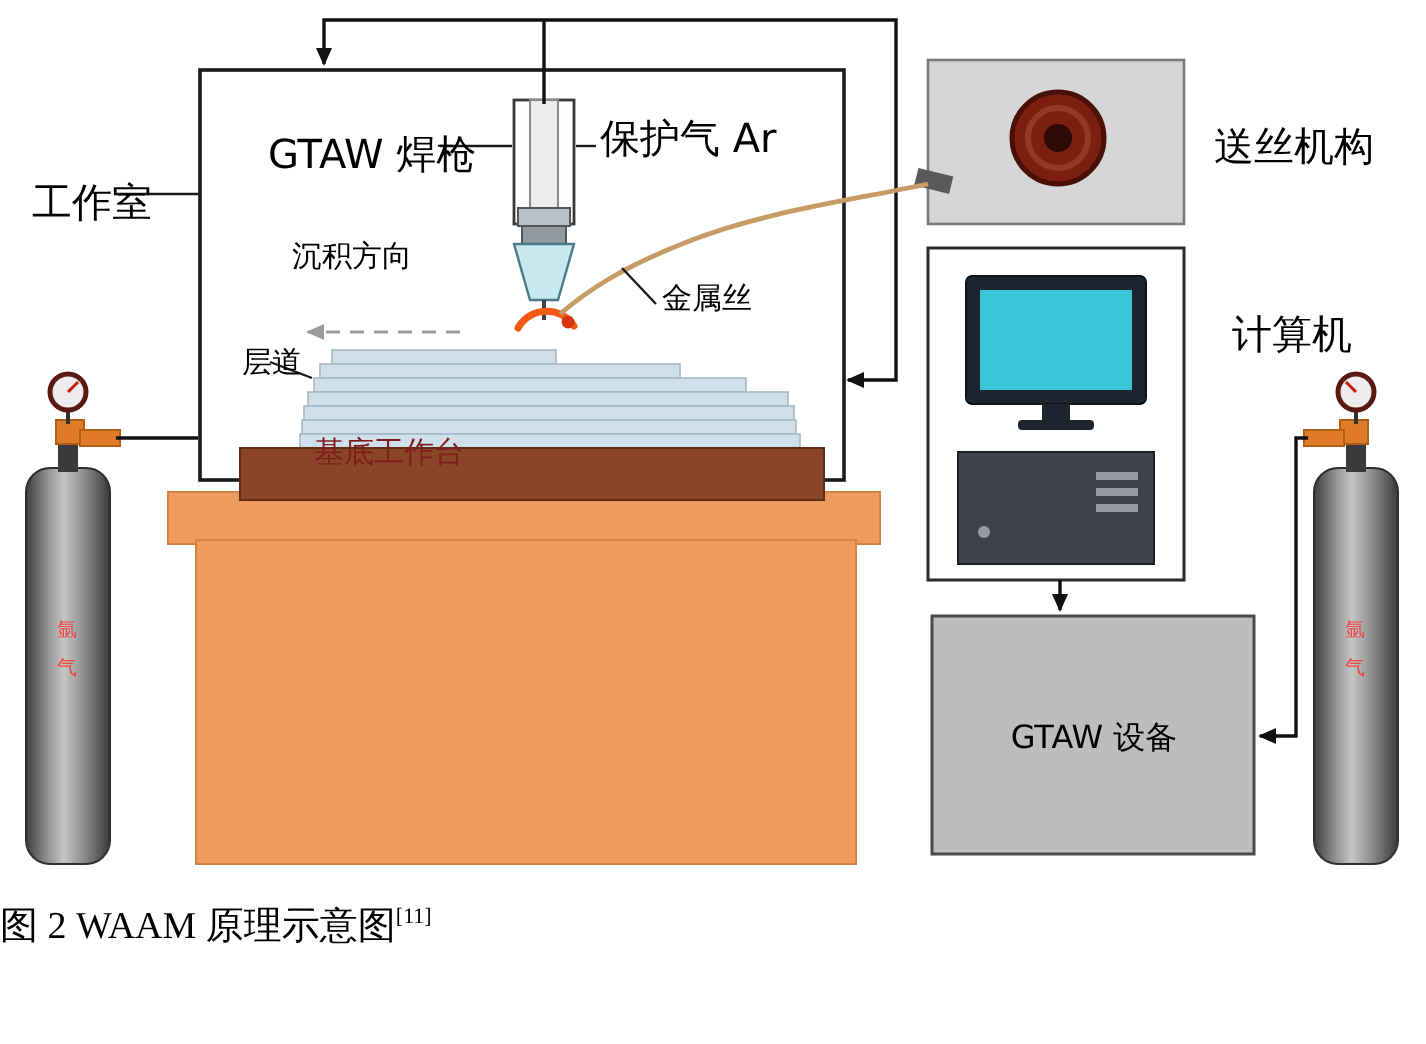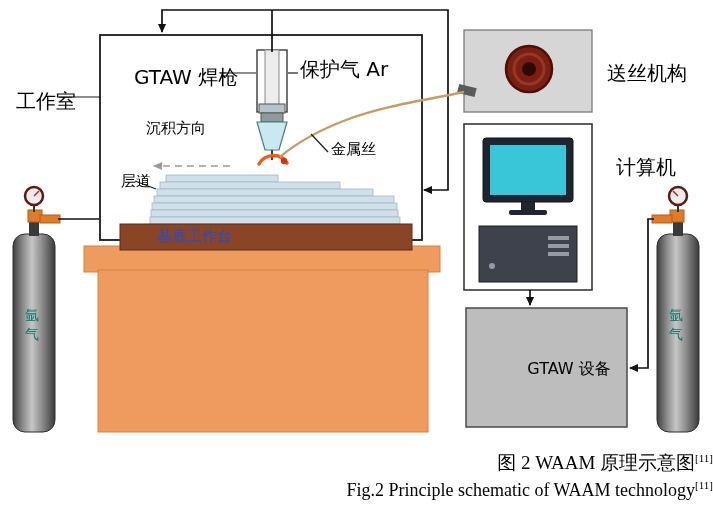--- a/index.html
+++ b/index.html
@@ -1,24 +1,24 @@
 <!DOCTYPE html>
 <html><head>
 <meta charset="utf-8">
 <style>
   html,body{margin:0;padding:0;background:#fff;}
   #figure{position:relative;width:713px;height:522px;background:#fff;
           font-family:"DejaVu Sans",sans-serif;overflow:hidden;}
   #diagram{position:absolute;left:0;top:0;}
   .lbl{position:absolute;color:#000;font-size:20px;white-space:nowrap;}
   .lbl.small{font-size:15px;}
-  .vert{white-space:normal;width:17px;text-align:left;color:#0f766e;
-        font-size:14px;line-height:19px;word-break:break-all;}
+  .vert{white-space:normal;width:17px;text-align:center;color:#ef4444;
+        font-size:10px;line-height:19px;word-break:break-all;}
   .boxlbl{position:absolute;text-align:center;font-size:16px;color:#000;}
-  .caption{position:absolute;left:0;width:713px;text-align:right;color:#000;
+  .caption{position:absolute;left:0;width:713px;text-align:left;color:#000;
            font-family:"Liberation Serif","DejaVu Serif",serif;}
   .caption sup{font-size:11px;vertical-align:super;}
 </style>
 </head>
 <body>
 
 <div id="figure">
 
   <svg id="diagram" width="713" height="445" viewBox="0 0 713 445" xmlns="http://www.w3.org/2000/svg">
     <defs>
@@ -132,28 +132,25 @@
       <line x1="135" y1="181" x2="156" y2="189"></line>
       <line x1="328" y1="152" x2="311" y2="134"></line>
     </g>
   </svg>
 
   <div class="lbl" style="left:16px;top:88px">工作室</div>
   <div class="lbl" style="left:134px;top:64px">GTAW 焊枪</div>
   <div class="lbl" style="left:300px;top:56px">保护气 Ar</div>
   <div class="lbl small" style="left:146px;top:119px">沉积方向</div>
   <div class="lbl small" style="left:121px;top:172px">层道</div>
-  <div class="lbl small" style="left:157px;top:227px;color:#1d4ed8">基底工作台</div>
+  <div class="lbl small" style="left:157px;top:217px;color:#7f1d1d">基底工作台</div>
   <div class="lbl small" style="left:331px;top:140px">金属丝</div>
   <div class="lbl" style="left:607px;top:60px">送丝机构</div>
   <div class="lbl" style="left:616px;top:154px">计算机</div>
-  <div class="boxlbl" style="left:472px;top:359px;width:194px">GTAW 设备</div>
+  <div class="boxlbl" style="left:450px;top:359px;width:194px">GTAW 设备</div>
   <div class="lbl vert" style="left:25px;top:306px">氩气</div>
   <div class="lbl vert" style="left:669px;top:306px">氩气</div>
 
   <div class="caption" style="top:450px;font-size:19px">
     <span>图 2  WAAM 原理示意图</span><sup>[11]</sup>
   </div>
-  <div class="caption" style="top:479px;font-size:18px">
-    <span>Fig.2  Principle schematic of WAAM technology</span><sup>[11]</sup>
-  </div>
 
 </div>
 
 </body></html>

